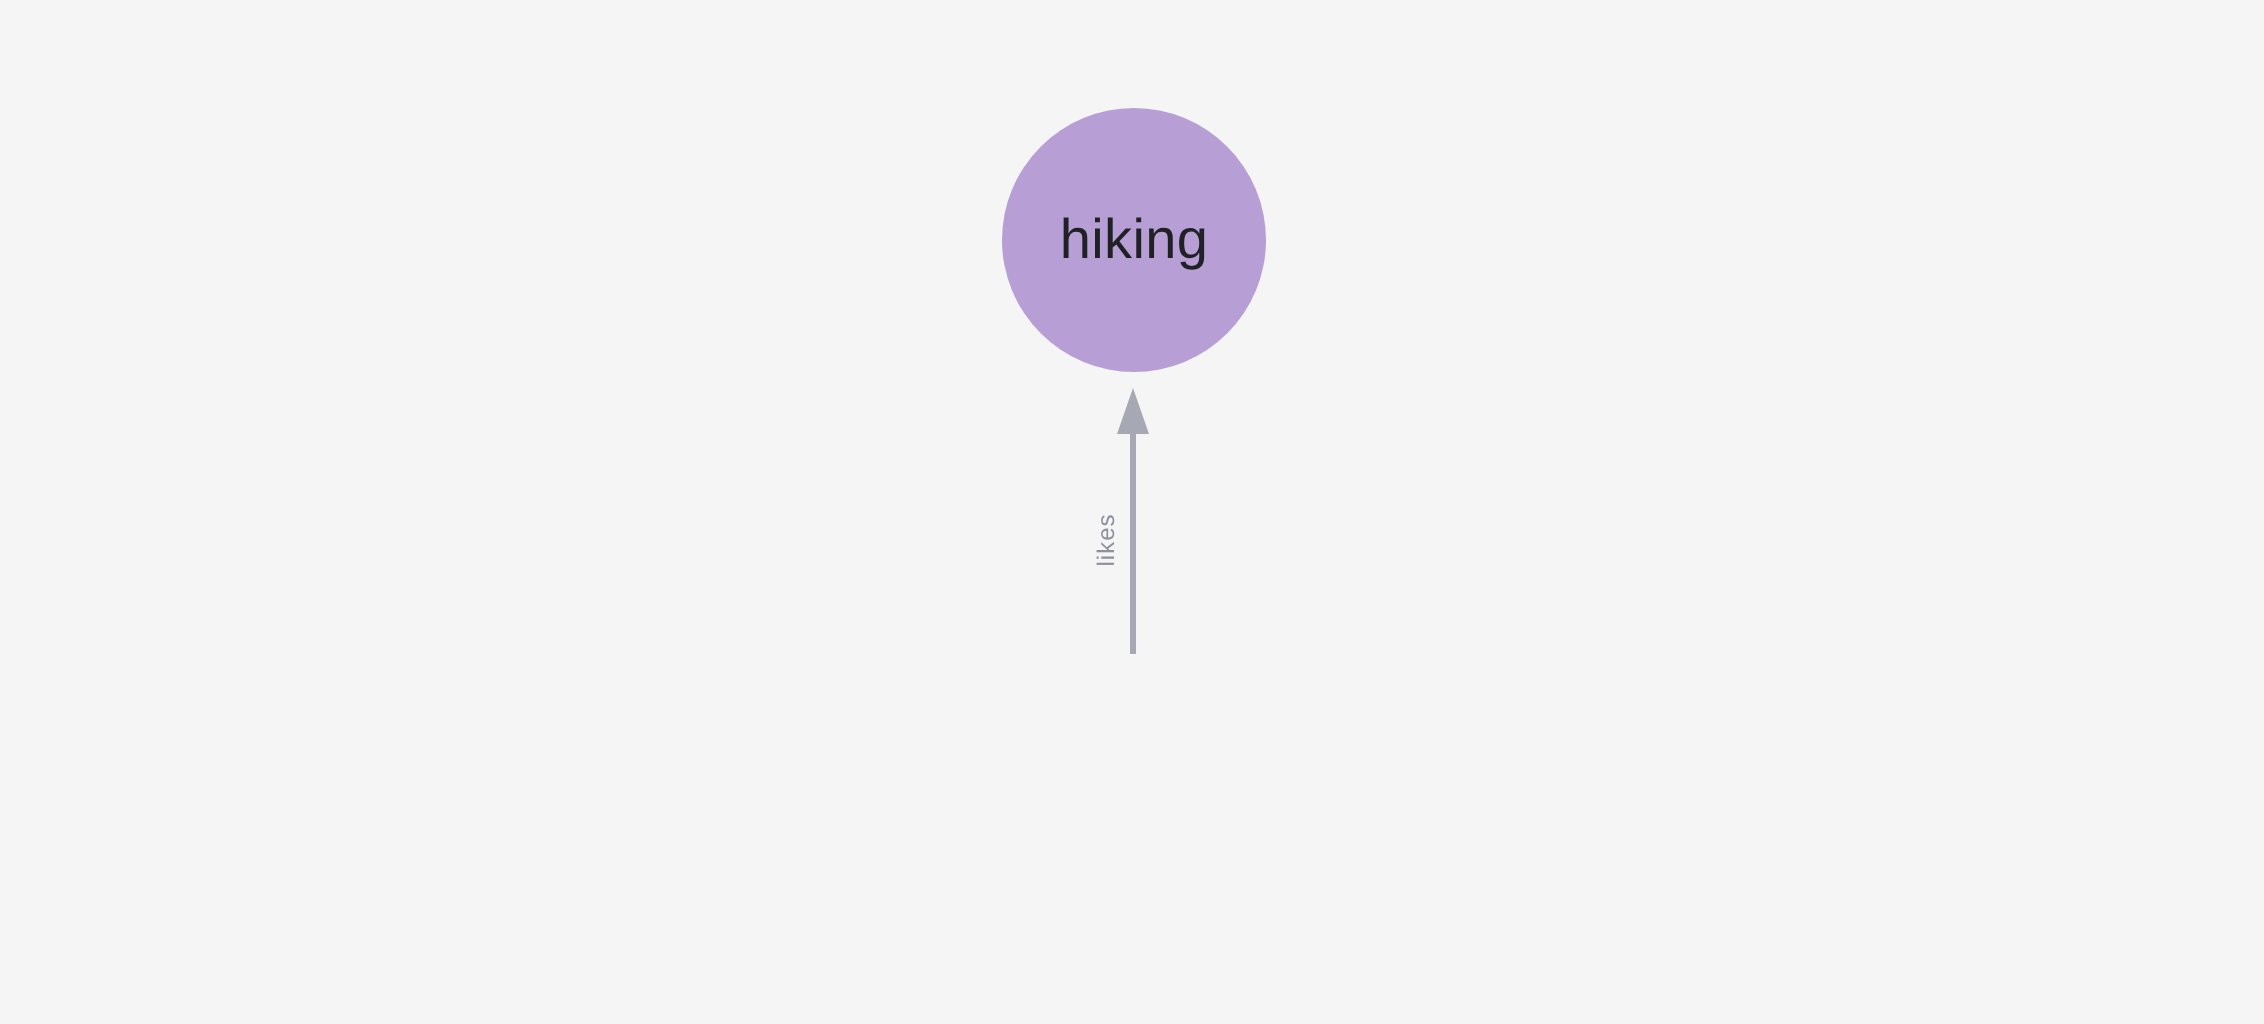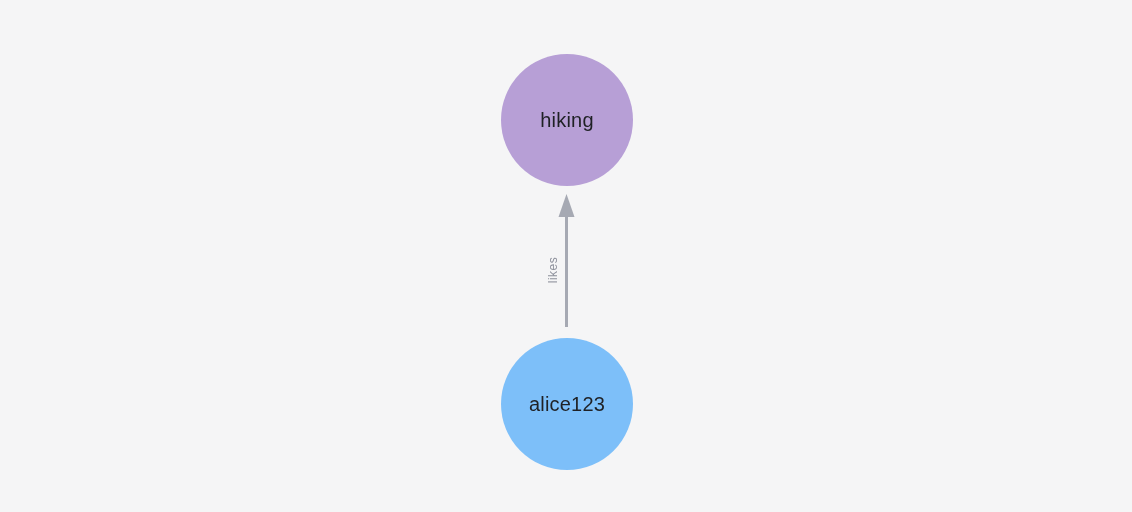--- a/index.html
+++ b/index.html
@@ -15,21 +15,21 @@
   }
   .node {
     position: absolute;
     border-radius: 50%;
     display: flex;
     align-items: center;
     justify-content: center;
     cursor: pointer;
   }
   .node-label {
-    font-size: 20px;
+    font-size: 28px;
     letter-spacing: 0.2px;
     user-select: none;
   }
   .node-topic {
     left: 501px;
     top: 54px;
     width: 132px;
     height: 132px;
   }
   .node-user {
@@ -66,17 +66,14 @@
     <span class="node-label" style="color: rgb(31, 33, 37);">hiking</span>
   </div>
 
   <svg class="edge-svg" viewBox="0 0 54 150" xmlns="http://www.w3.org/2000/svg">
     <line x1="26.5" y1="142" x2="26.5" y2="31" stroke-width="3" stroke="#a6a9b3"></line>
     <polygon points="26.5,9 18.5,32 34.5,32" fill="#a6a9b3"></polygon>
   </svg>
 
   <div class="edge-label" style="color: rgb(142, 145, 156);">likes</div>
 
-  <div class="node node-user" style="background-color: rgb(125, 191, 249);">
-    <span class="node-label" style="color: rgb(31, 33, 37);">alice123</span>
-  </div>
 
 </div>
 
 </body></html>

